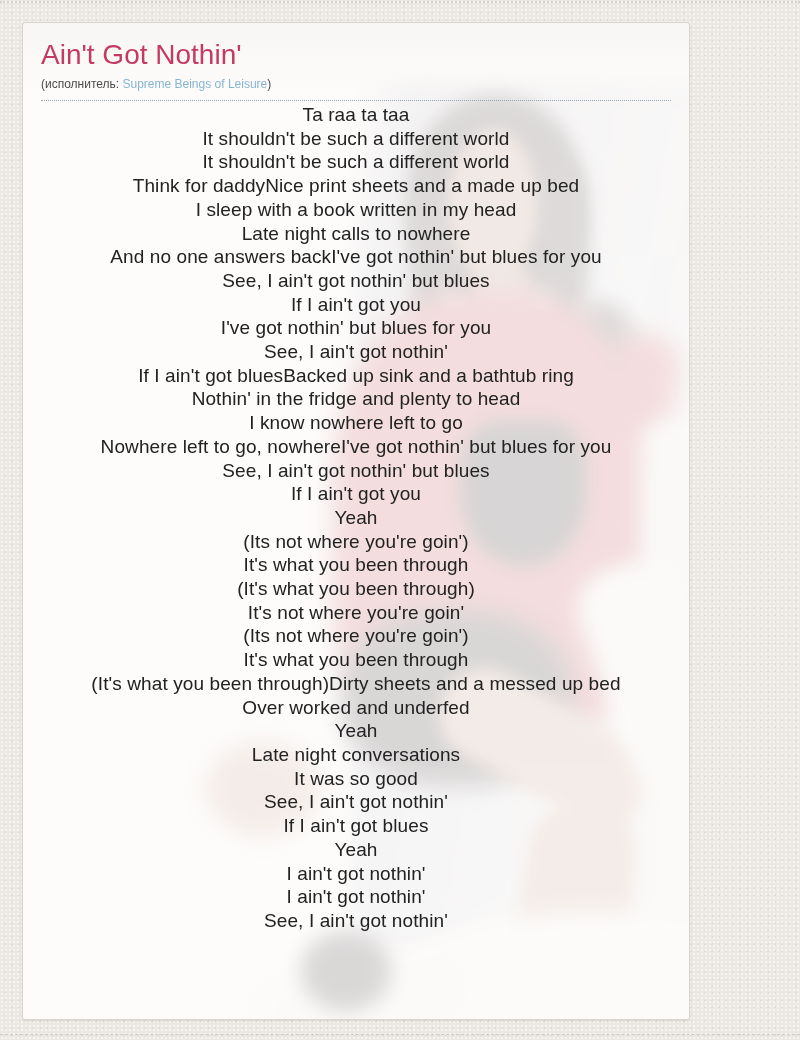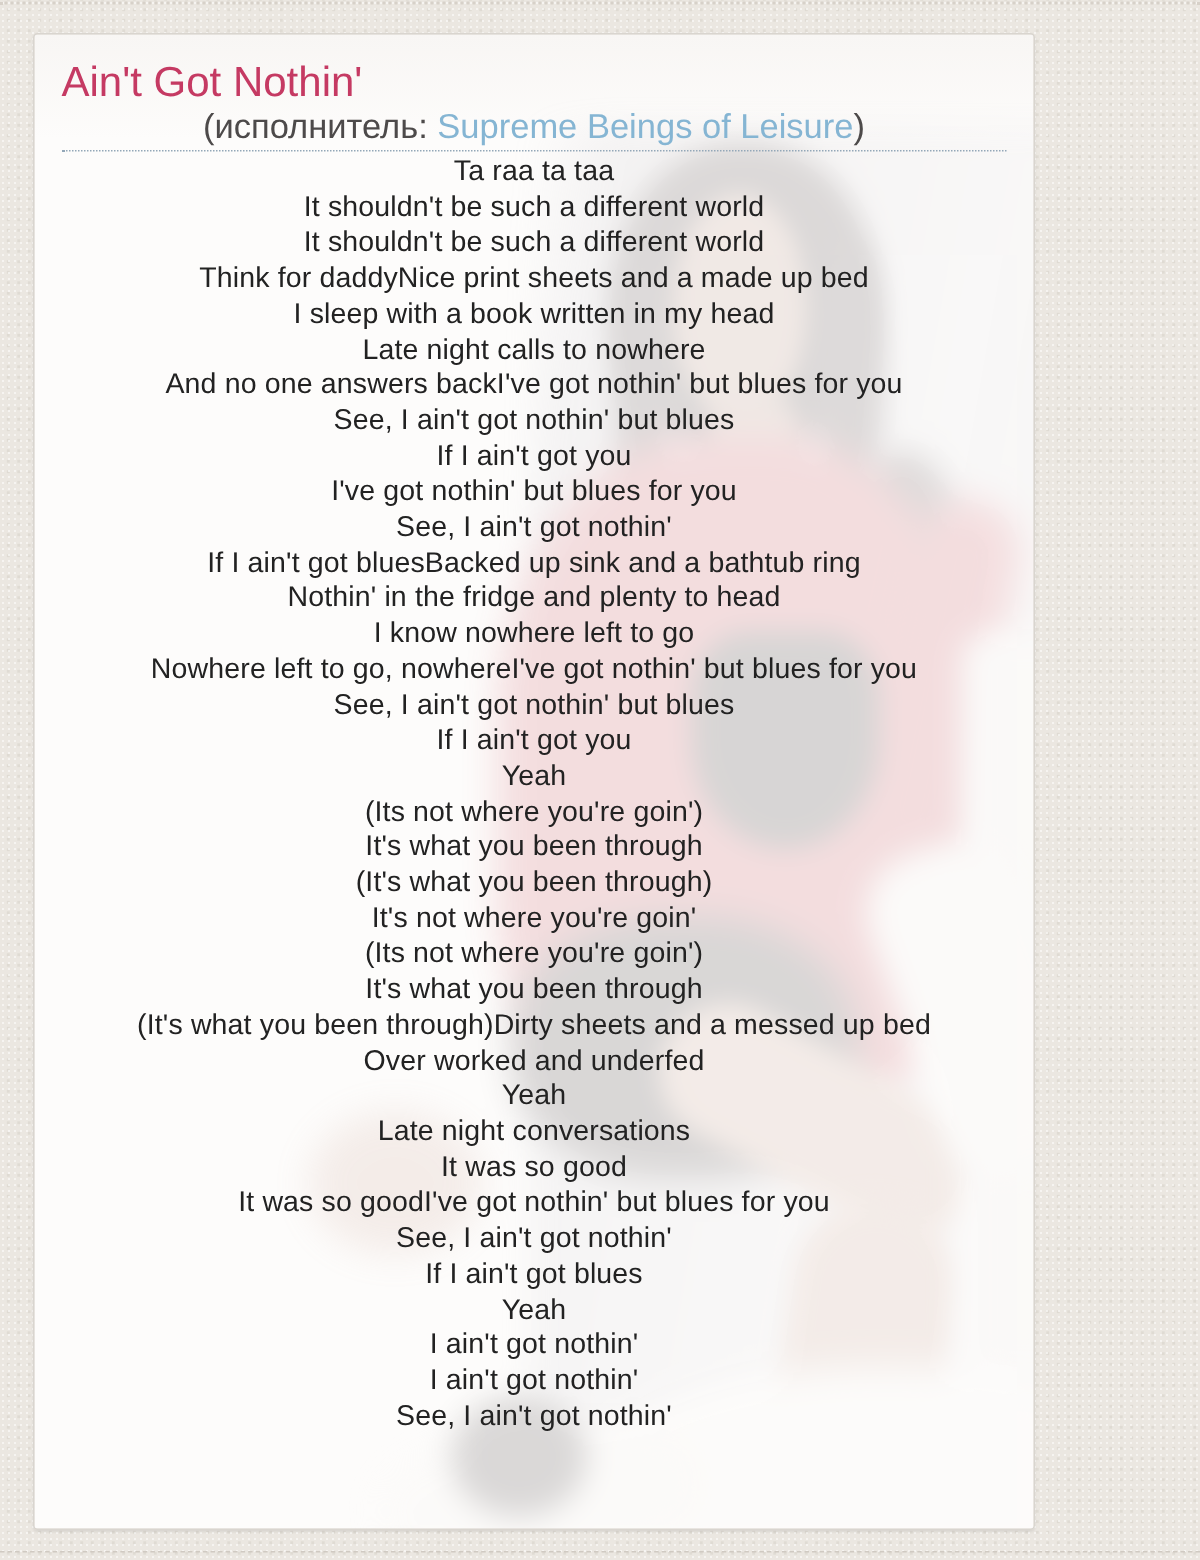--- a/index.html
+++ b/index.html
@@ -146,26 +146,25 @@
   }
   .song-title {
     margin: 2px 0 0 0;
     font-size: 28px;
     line-height: 32px;
     font-weight: 500;
     color: #c53a63;
   }
   .subtitle {
     margin: 3px 0 0 0;
-    font-size: 23px;
+    font-size: 12px;
     line-height: 20px;
     color: #4d4a4a;
     padding-bottom: 6px;
     border-bottom: 1px dotted #93a7b8;
-    text-align: center;
   }
   .artist-link {
     color: #85b5d3;
     text-decoration: none;
     cursor: pointer;
   }
   .lyrics {
     margin-top: 2px;
     font-size: 19px;
     line-height: 23.7px;
@@ -235,21 +234,20 @@
         <div class="lyric-line">It's what you been through</div>
         <div class="lyric-line">(It's what you been through)</div>
         <div class="lyric-line">It's not where you're goin'</div>
         <div class="lyric-line">(Its not where you're goin')</div>
         <div class="lyric-line">It's what you been through</div>
         <div class="lyric-line">(It's what you been through)Dirty sheets and a messed up bed</div>
         <div class="lyric-line">Over worked and underfed</div>
         <div class="lyric-line">Yeah</div>
         <div class="lyric-line">Late night conversations</div>
         <div class="lyric-line">It was so good</div>
-        <div class="lyric-line">It was so goodI've got nothin' but blues for you</div>
         <div class="lyric-line">See, I ain't got nothin'</div>
         <div class="lyric-line">If I ain't got blues</div>
         <div class="lyric-line">Yeah</div>
         <div class="lyric-line">I ain't got nothin'</div>
         <div class="lyric-line">I ain't got nothin'</div>
         <div class="lyric-line">See, I ain't got nothin'</div>
       </div>
   </div>
 
 </div>

